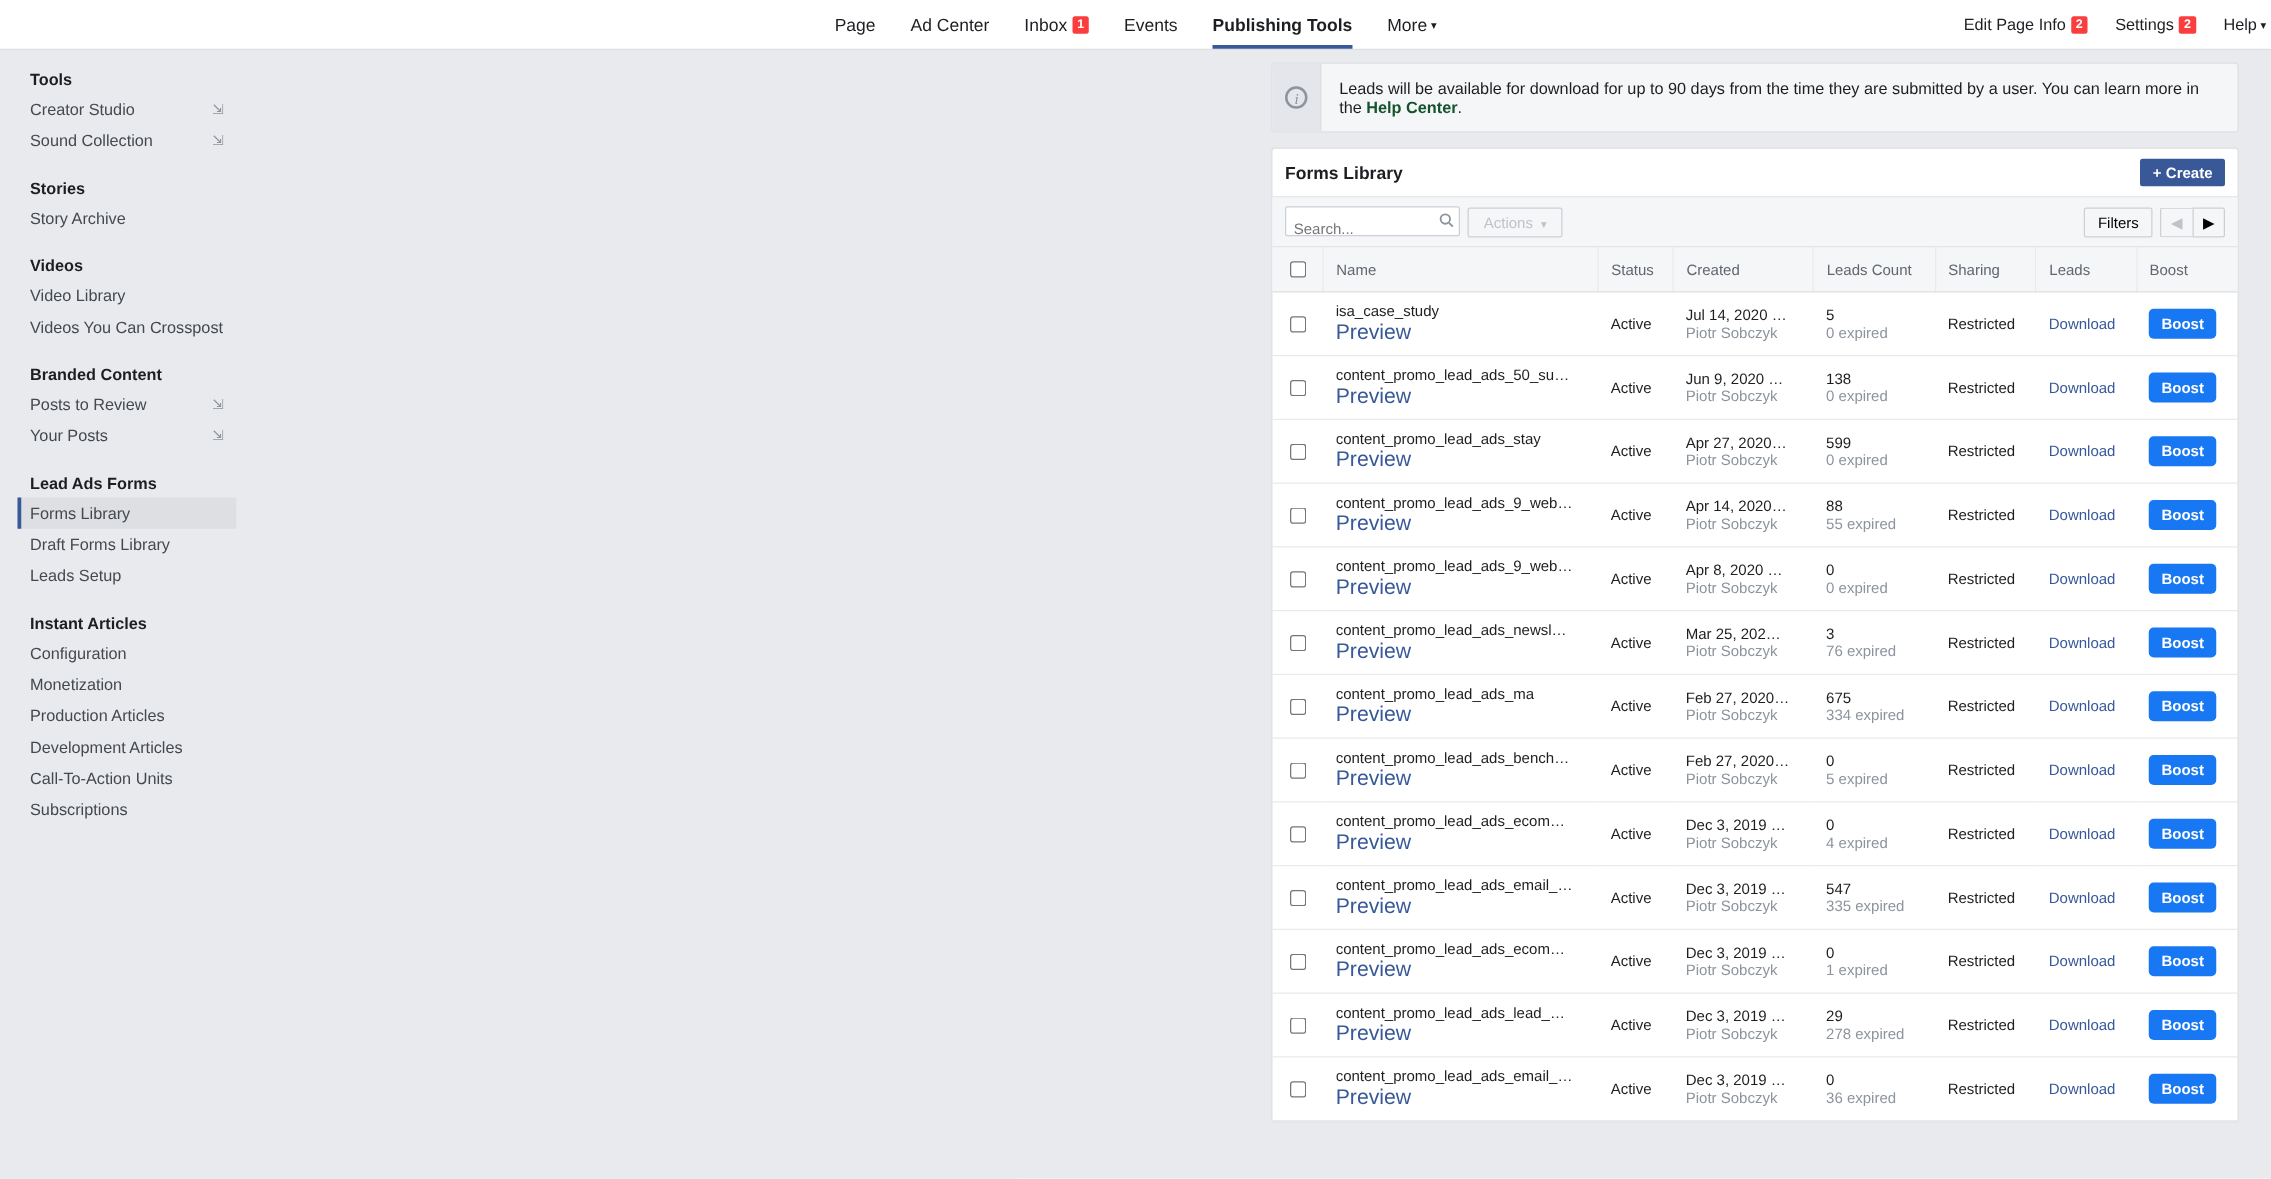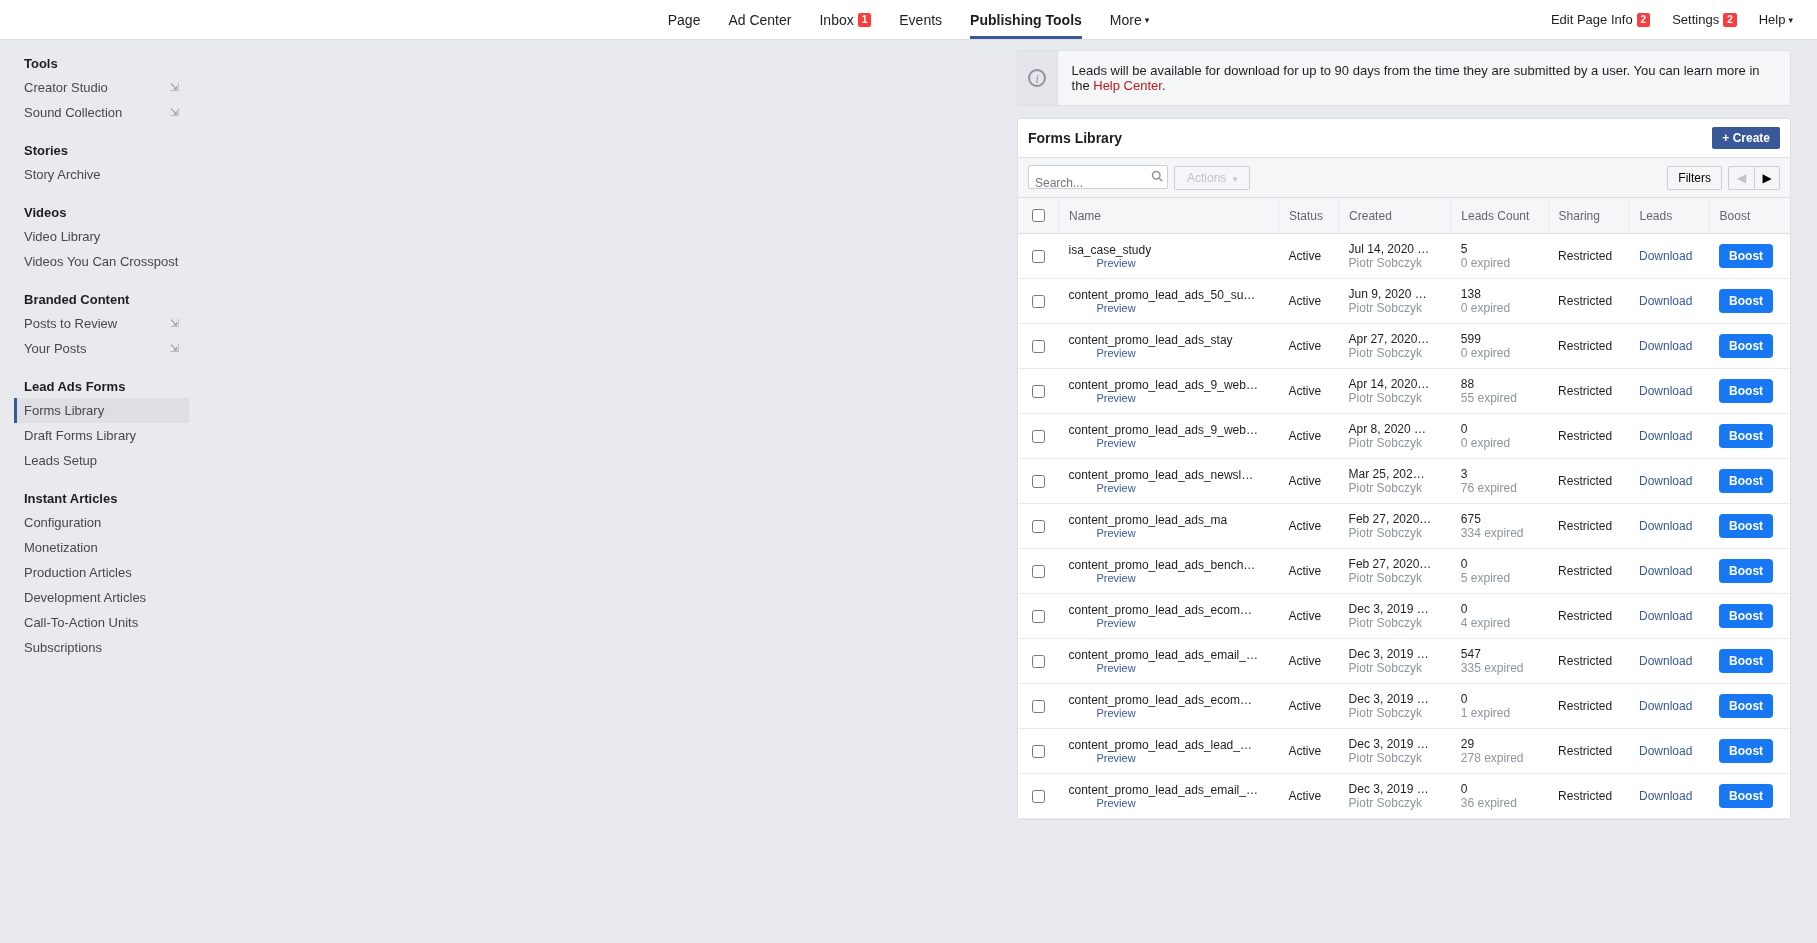--- a/index.html
+++ b/index.html
@@ -43,21 +43,21 @@
     color: #fff;
     font-size: 10px;
     font-weight: bold;
     padding: 1px 4px;
     border-radius: 2px;
     margin-left: 4px;
     line-height: 12px;
   }
   .topright {
     position: absolute;
-    right: 24px;
+    right: 4px;
     display: flex;
     gap: 22px;
     align-items: center;
   }
   .topright .topnav-item { font-size: 13px; }
   .caret { font-size: 9px; margin-left: 3px; }
   .workspace {
     display: flex;
     background: #e9eaed;
     min-height: calc(100vh - 40px);
@@ -129,21 +129,21 @@
     border:2px solid #8d949e;
     border-radius:50%;
     color:#8d949e;
     font-size:12px;
     line-height:16px;
     text-align:center;
     font-family: Georgia, serif;
     font-style: italic;
   }
   .info-text { padding: 8px 14px; font-size:13px; color:#1c1e21; }
-  .info-text a { color:#b91c1c; text-decoration:none; font-weight:400;margin-top:44px; }
+  .info-text a { color:#14532d; text-decoration:none; font-weight:700;margin-top:44px; }
   .panel {
     border:1px solid #dddfe2;
     border-radius:3px;
     background:#fff;
   }
   .panel-head {
     display:flex;
     justify-content:space-between;
     align-items:center;
     padding:8px 10px;
@@ -233,21 +233,21 @@
   }
   .name-cell { width:220px; }
   .form-name {
     font-size:12px;
     color:#1c1e21;
     white-space:nowrap;
     overflow:hidden;
     text-overflow:ellipsis;
     max-width:200px;
   }
-  .preview-link { color:#385898; font-size:11px; cursor:pointer;margin-left:28px; }
+  .preview-link { color:#385898; font-size:17px; cursor:pointer; }
   .sub { color:#8d949e; font-size:12px; }
   .download-link { color:#385898; font-size:12px; cursor:pointer; }
   .boost-btn {
     background:#1877f2;
     color:#fff;
     border:none;
     border-radius:4px;
     padding:5px 10px;
     font-size:12px;
     font-weight:600;

